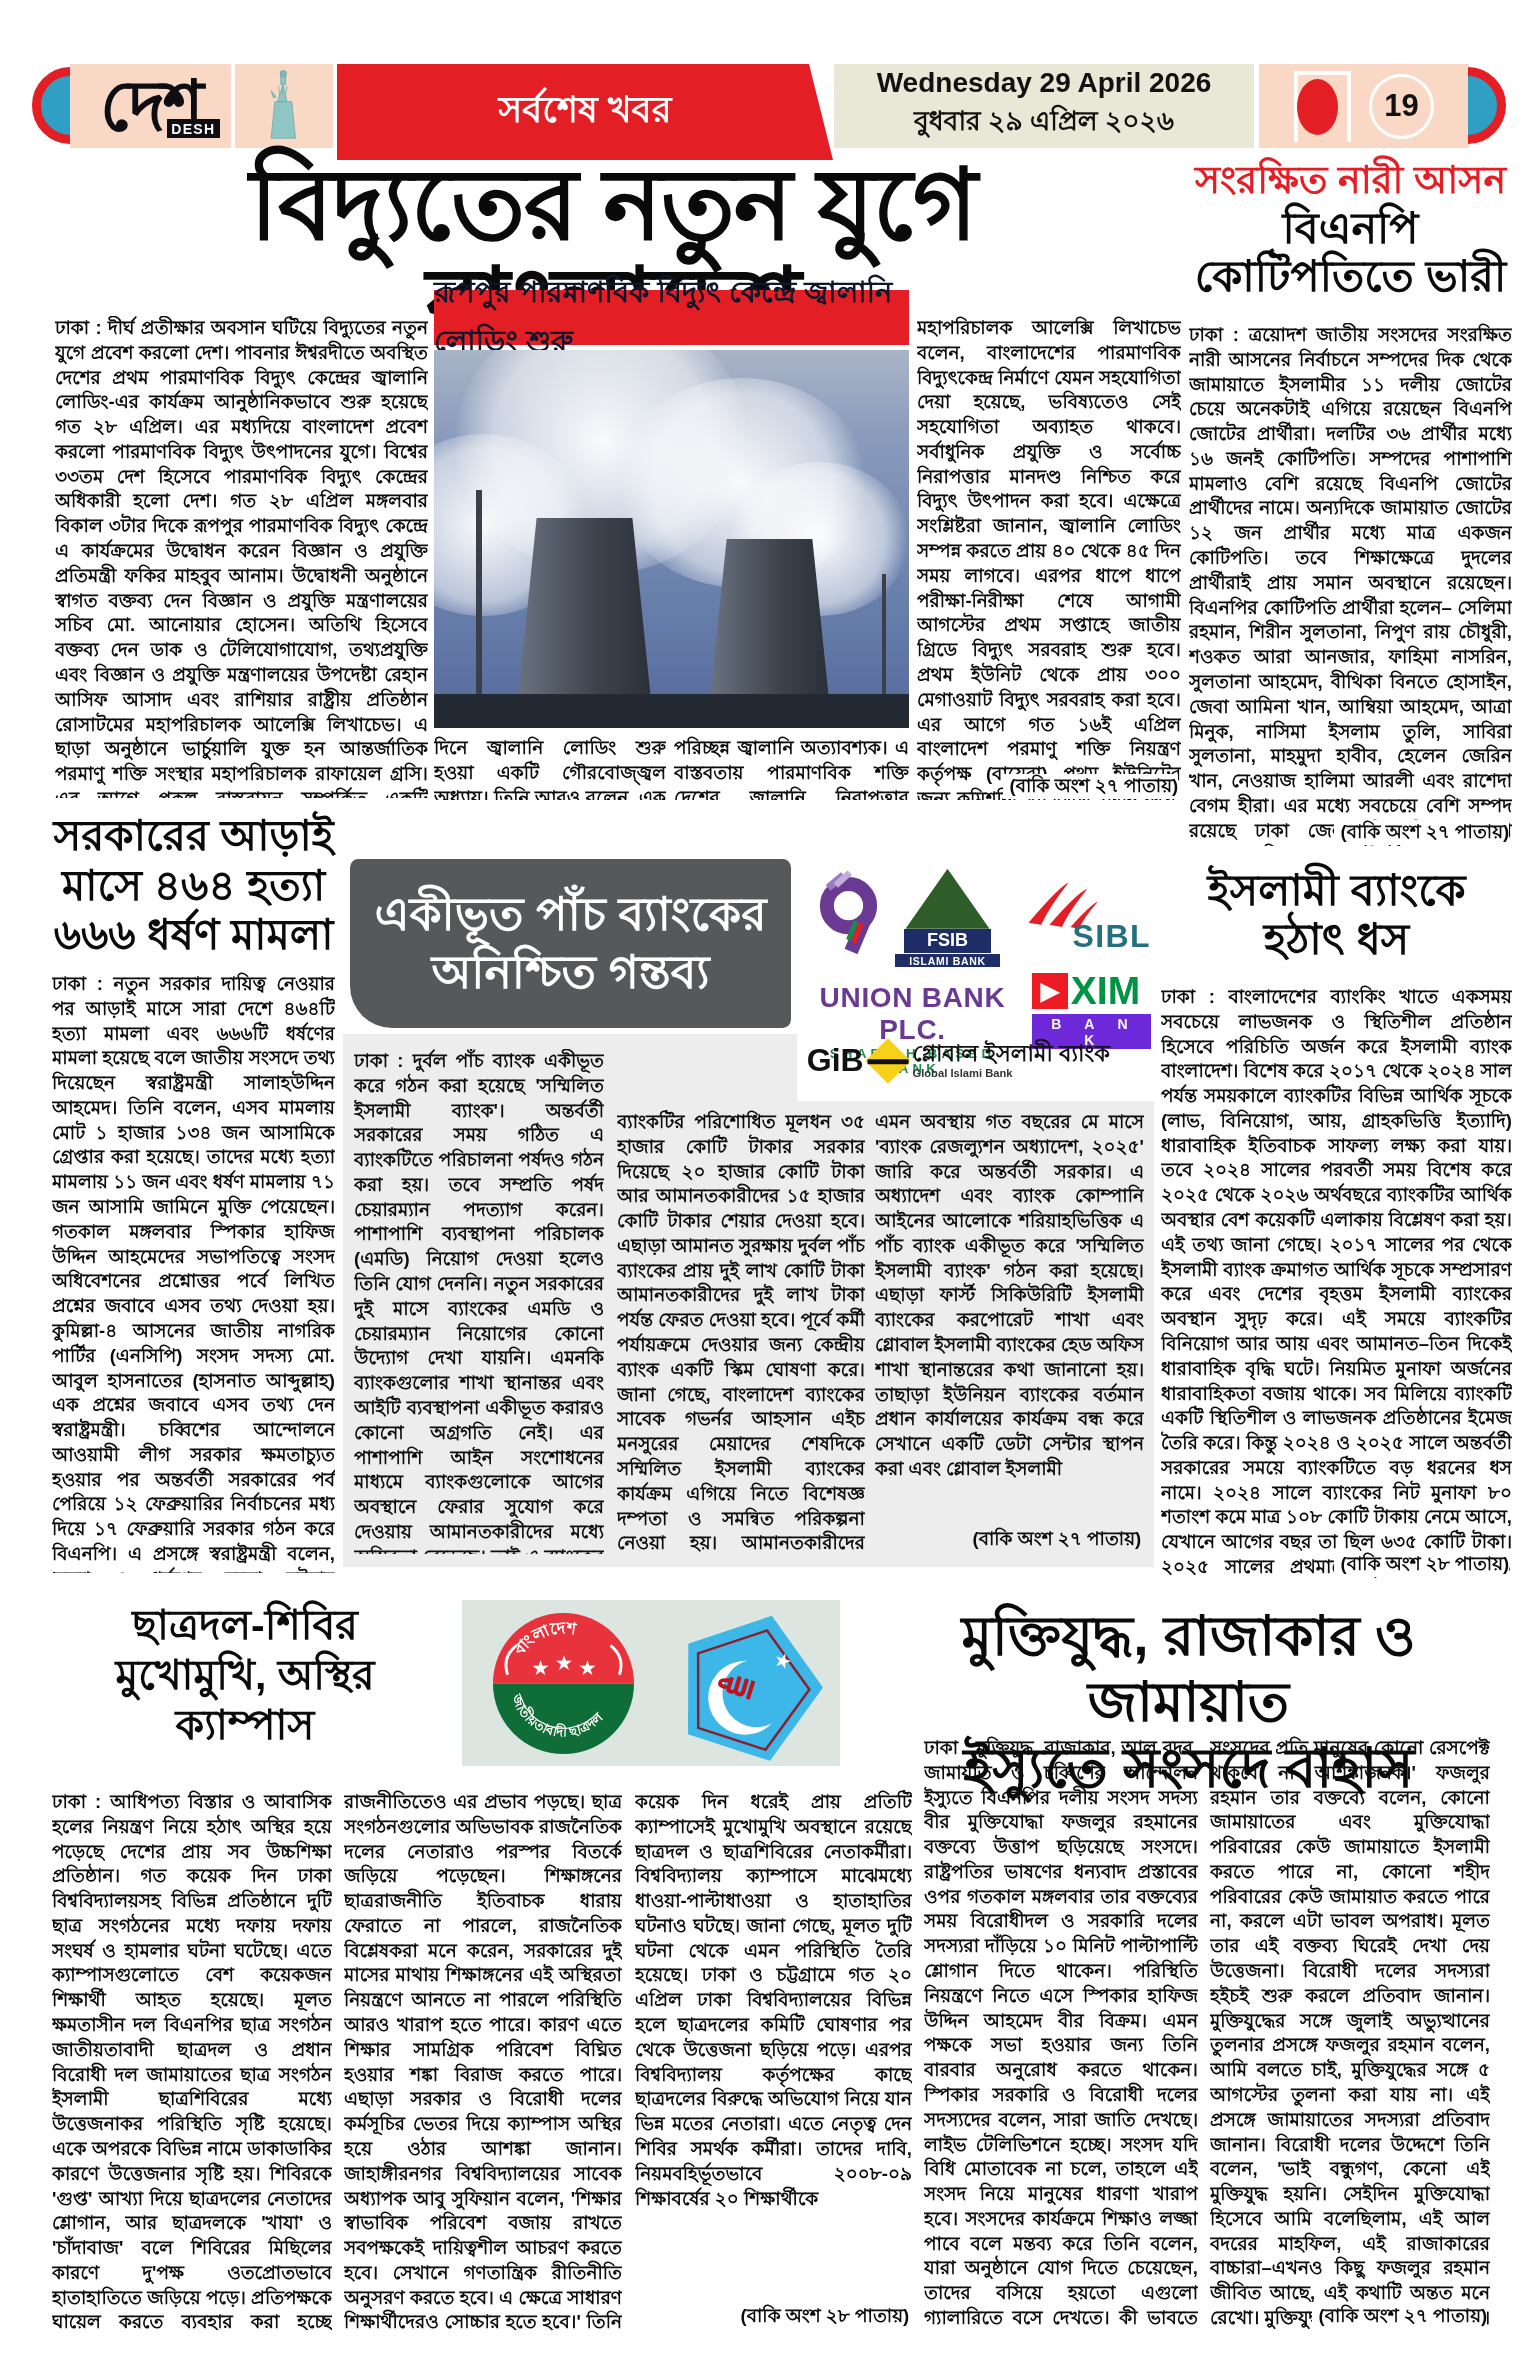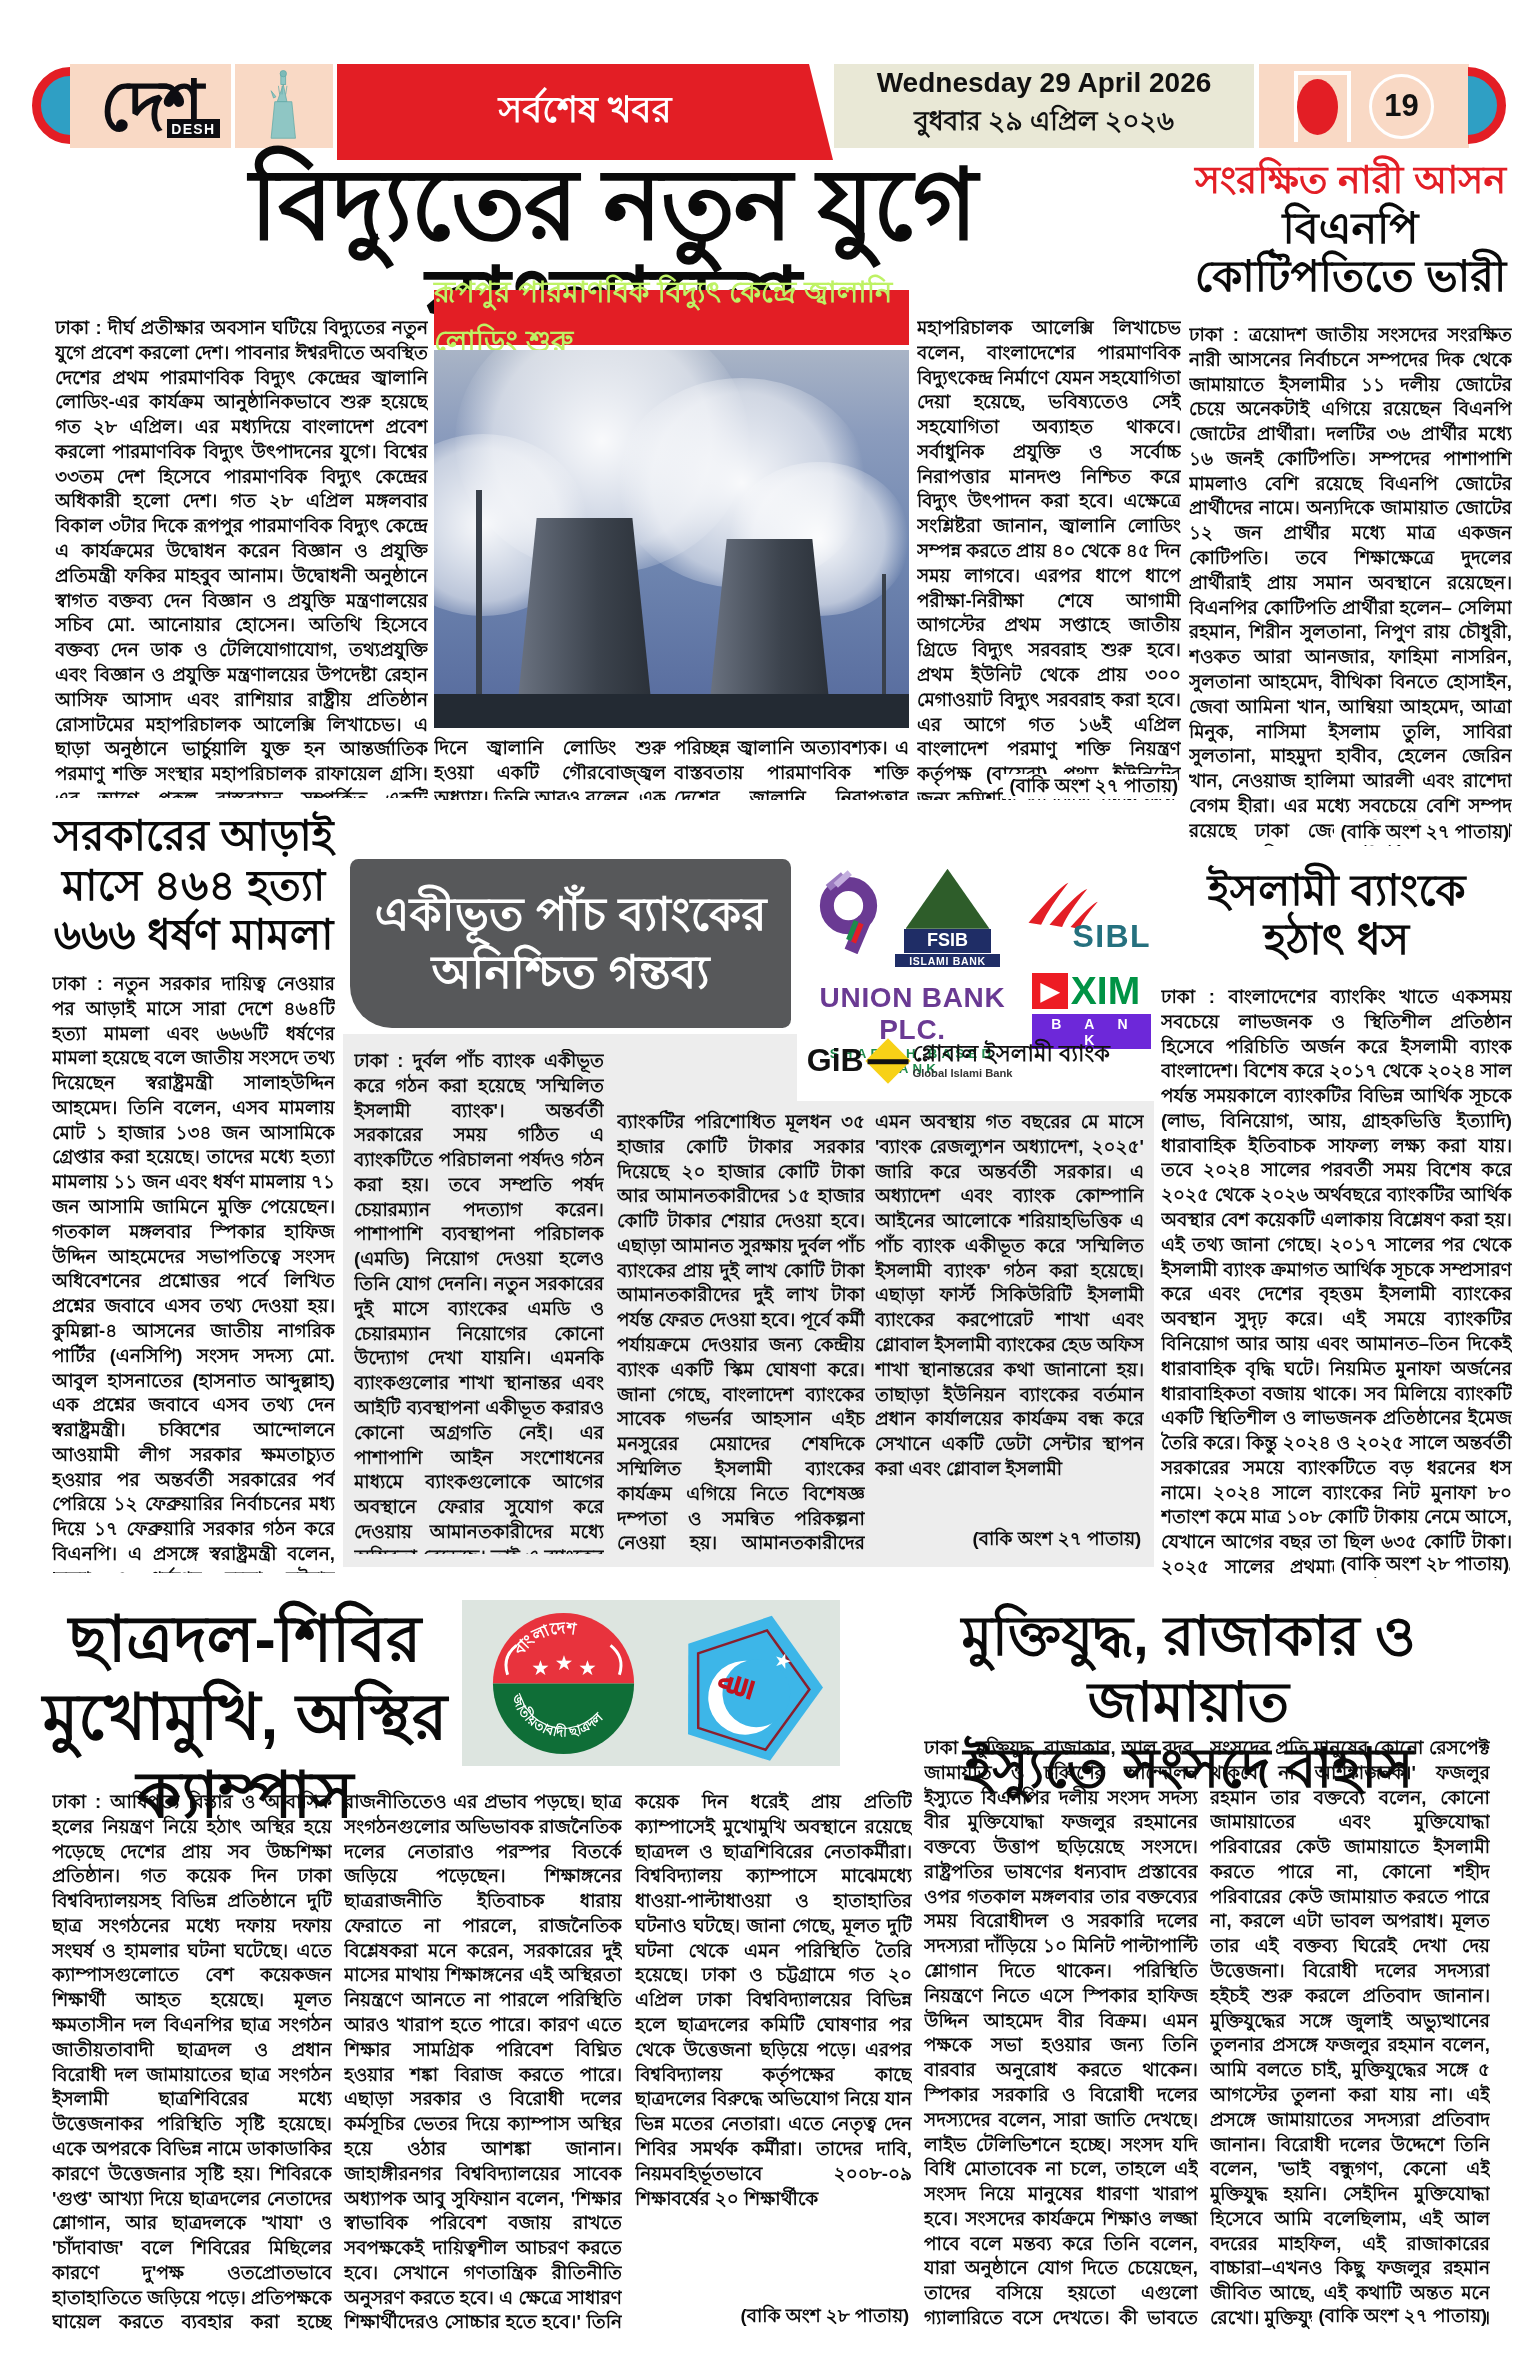--- a/index.html
+++ b/index.html
@@ -26,34 +26,34 @@
   .goal .oval{position:absolute;left:-1.4px;top:4.2px;width:41px;height:56px;background:#e31e25;border-radius:50%;}
   .pagenum{width:59px;height:59px;border:3.5px solid #fff;border-radius:50%;
         display:flex;align-items:center;justify-content:center;font-size:31px;font-weight:900;color:#111;}
   
   .h-main{font-size:99px;font-weight:900;color:#0a0a0a;text-align:center;line-height:1.0;letter-spacing:-1.4px;}
   .kicker{font-size:38px;font-weight:900;color:#e31e25;text-align:center;line-height:1.05;}
   .h2line{display:block;font-weight:900;color:#0a0a0a;text-align:center;}
   .bnp-h .h2line{font-size:43px;line-height:1.12;}
   .murder-h .h2line{font-size:42px;line-height:1.18;}
   .islami-h .h2line{font-size:43px;line-height:1.15;}
-  .campus-h .h2line{font-size:64px;line-height:1.22;}
+  .campus-h .h2line{font-size:41px;line-height:1.22;}
   .parl-h .h2line{font-size:55px;line-height:1.2;}
   .darkbox{background:#57585a;border-radius:8.4px 8.4px 8.4px 42px;
         display:flex;flex-direction:column;align-items:center;justify-content:center;}
   .darkbox .h2line{color:#ffffff;font-size:46px;line-height:1.25;}
   
   .body-col{font-size:18.5px;line-height:1.34;color:#0c0c0c;text-align:justify;
         font-weight:600;overflow:hidden;}
   .cont-marker{position:absolute;right:2.8px;bottom:1.4px;font-size:18.5px;font-weight:900;
         color:#0c0c0c;background:#fff;padding-left:7px;}
   .on-gray{background:#ededed;}
   
   .capbar{background:#e31e25;display:flex;align-items:center;justify-content:center;}
-  .capbar span{color:#bef264;font-size:29px;font-weight:900;}
+  .capbar span{color:#0f172a;font-size:29px;font-weight:900;}
   .photo{background:linear-gradient(180deg,#a9b4c6 0%,#8b9cbd 22%,#6f86b0 55%,#55699c 100%);overflow:hidden;}
   .steam{position:absolute;border-radius:50%;background:radial-gradient(circle,rgba(255,255,255,.95) 0%,rgba(255,255,255,.55) 55%,rgba(255,255,255,0) 75%);}
   .tower{position:absolute;background:linear-gradient(90deg,#6a7280,#3c434d 60%,#2b3139);
         clip-path:polygon(14% 0,86% 0,100% 100%,0 100%);}
   .ground{position:absolute;left:0;right:0;bottom:0;height:34px;background:#232a33;}
   .mast{position:absolute;width:5.6px;background:#39404a;}
   
   .graypanel{background:#ededed;}
   .logowrap{background:#ffffff;}
   

